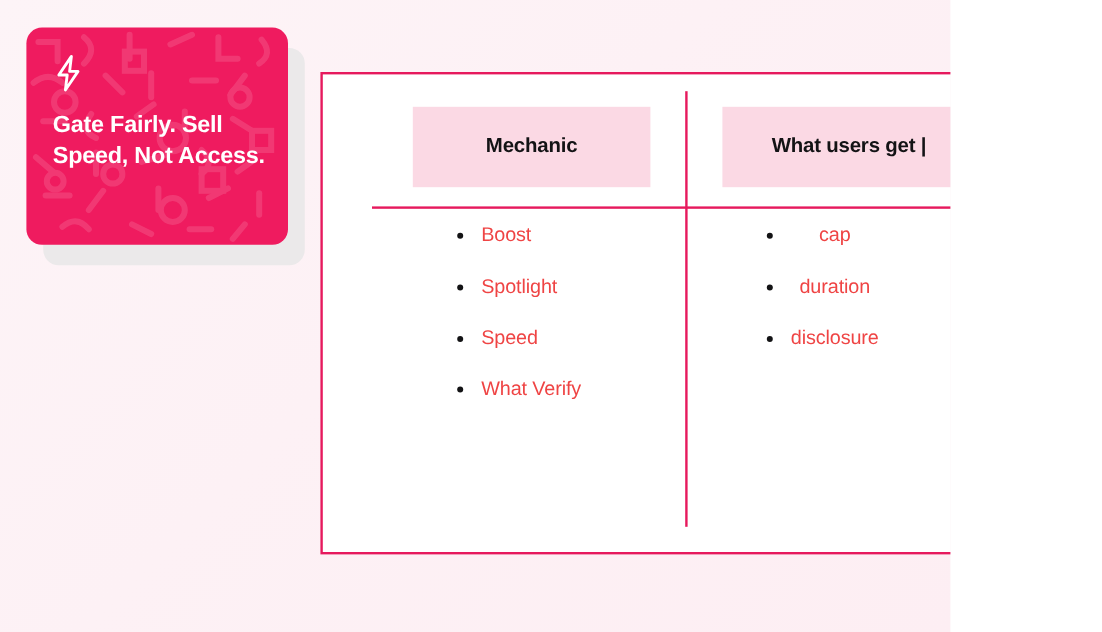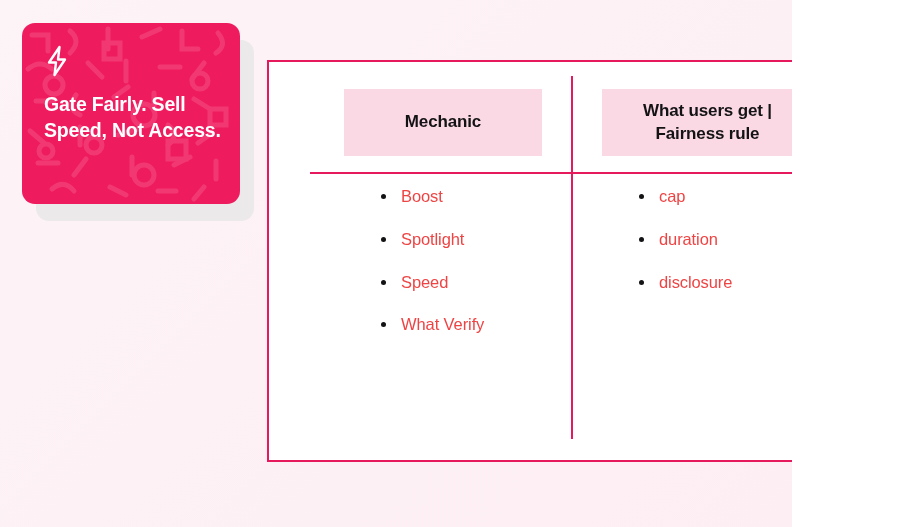--- a/index.html
+++ b/index.html
@@ -123,21 +123,21 @@
     font-weight: bold;
     line-height: 1.3;
     letter-spacing: -0.15px;
   }
 
   .bullet-col {
     position: absolute;
     top: 125px;
   }
   .bullet-col.left  { left: 112px; }
-  .bullet-col.right { left: 370px; }
+  .bullet-col.right { left: 370px; text-align: center; }
 
   .bullet-list {
     list-style: none;
     margin: 0;
     padding: 0;
   }
 
   .bullet-item {
     position: relative;
     padding-left: 20px;
@@ -227,21 +227,20 @@
     <div class="col-divider"></div>
     <div class="head-rule"></div>
 
     <div class="header-box left">
       <span class="header-text">Mechanic</span>
     </div>
 
     <div class="header-box right">
       <span class="header-text">
         <span>What users get |</span><br>
-        <span>Fairness rule</span>
       </span>
     </div>
 
     <div class="bullet-col left">
       <ul class="bullet-list">
         <li class="bullet-item">Boost</li>
         <li class="bullet-item">Spotlight</li>
         <li class="bullet-item">Speed</li>
         <li class="bullet-item">What Verify</li>
       </ul>

